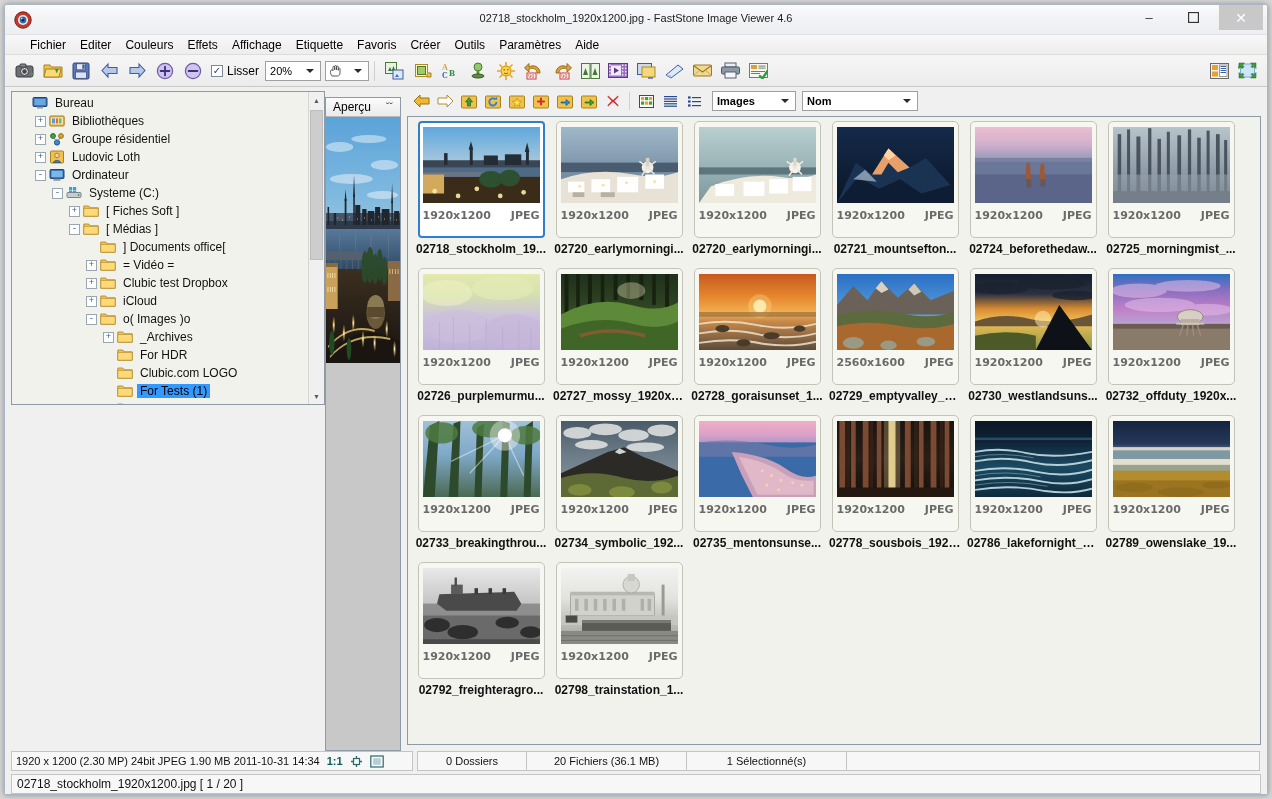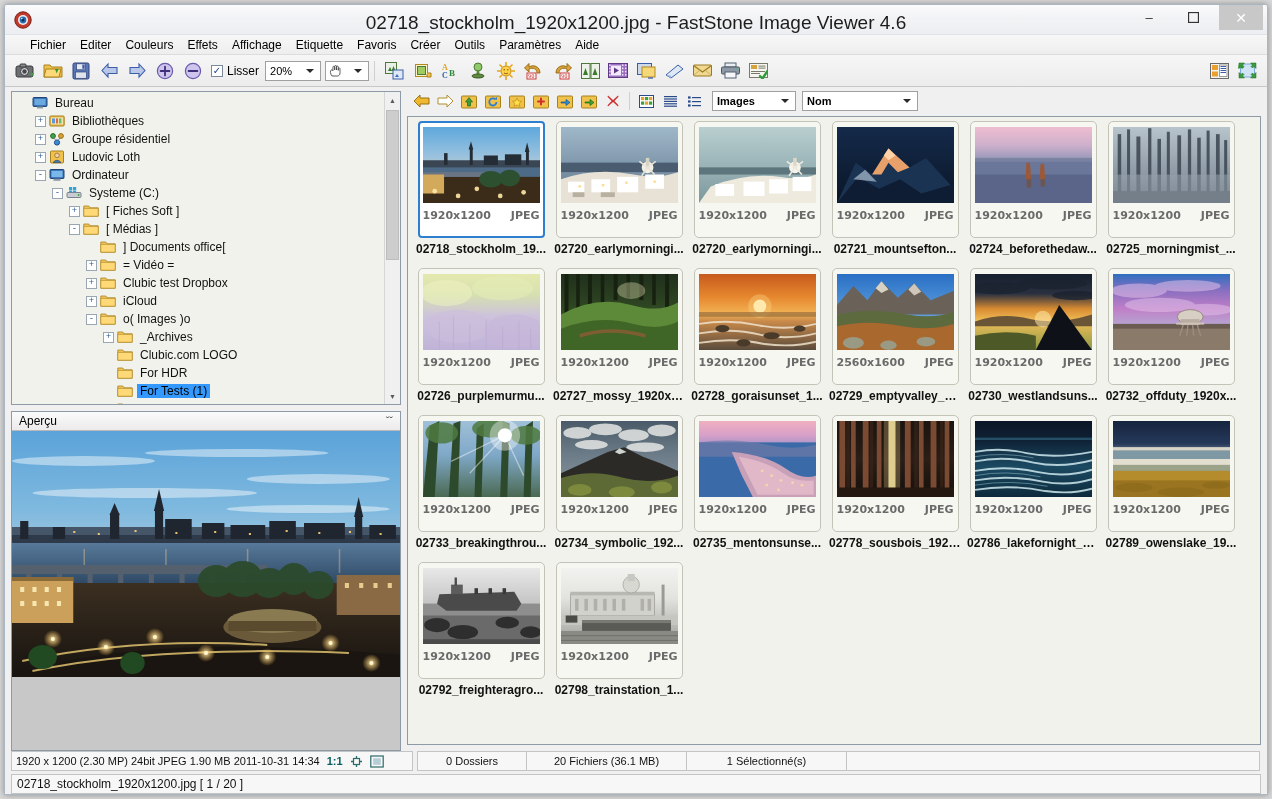--- a/index.html
+++ b/index.html
@@ -35,21 +35,21 @@
     flex: 0 0 30px;
   }
   #app-icon {
     position: absolute; left: 9px; top: 6px;
     width: 18px; height: 18px;
   }
   #title-text {
     position: absolute;
     left: 0; right: 0; top: 7px;
     text-align: center;
-    font-size: 19px;
+    font-size: 11px;
     color: #1c1c1c;
     pointer-events: none;
   }
   .wbtn {
     position: absolute; top: 0;
     width: 44px; height: 25px;
     border: none; background: transparent;
     cursor: default;
     display: flex; align-items: center; justify-content: center;
   }
@@ -122,21 +122,21 @@
   
   #body {
     flex: 1 1 auto;
     display: flex;
     background:#f0f0f0;
     padding: 0 0 0 0;
     min-height: 0;
   }
   #left-pane {
     width: 396px; flex: 0 0 396px;
-    display:flex; flex-direction:column;
+    display:flex; flex-direction:row;
     padding: 4px 0 0 6px;
     min-height: 0;
   }
   #splitter { width:6px; flex:0 0 6px; background:#f0f0f0; cursor:col-resize; }
   #right-pane {
     flex: 1 1 auto; display:flex; flex-direction:column;
     padding: 2px 6px 0 0; min-width:0; min-height:0;font-weight:bold;
   }
 
   
@@ -729,29 +729,29 @@
                 <path d="M0.8 4.4 h14.4 v7.8 h-14.4z" fill="#ffd978" stroke="#a8821f" stroke-width="0.6"></path>
               </svg>
               <span class="lbl">_Archives</span>
             </div>
             <div class="tnode" style="padding-left: 85px;">
               <span class="expander-spacer"></span>
               <svg class="ticon" viewBox="0 0 16 14">
                 <path d="M0.8 2 h5 l1.2 1.8 h8.2 v8.4 h-14.4z" fill="#f3c75a" stroke="#a8821f" stroke-width="0.8"></path>
                 <path d="M0.8 4.4 h14.4 v7.8 h-14.4z" fill="#ffd978" stroke="#a8821f" stroke-width="0.6"></path>
               </svg>
-              <span class="lbl">Clubic.com LOGO</span>
+              <span class="lbl">For HDR</span>
             </div>
             <div class="tnode" style="padding-left: 85px;">
               <span class="expander-spacer"></span>
               <svg class="ticon" viewBox="0 0 16 14">
                 <path d="M0.8 2 h5 l1.2 1.8 h8.2 v8.4 h-14.4z" fill="#f3c75a" stroke="#a8821f" stroke-width="0.8"></path>
                 <path d="M0.8 4.4 h14.4 v7.8 h-14.4z" fill="#ffd978" stroke="#a8821f" stroke-width="0.6"></path>
               </svg>
-              <span class="lbl">For HDR</span>
+              <span class="lbl">Clubic.com LOGO</span>
             </div>
             <div class="tnode sel" style="padding-left: 85px;">
               <span class="expander-spacer"></span>
               <svg class="ticon" viewBox="0 0 16 14">
                 <path d="M0.8 2 h5 l1.2 1.8 h8.2 v8.4 h-14.4z" fill="#f3c75a" stroke="#a8821f" stroke-width="0.8"></path>
                 <path d="M0.8 4.4 h14.4 v7.8 h-14.4z" fill="#ffd978" stroke="#a8821f" stroke-width="0.6"></path>
               </svg>
               <span class="lbl">For Tests (1)</span>
             </div>
             <div class="tnode" style="padding-left: 85px;">

